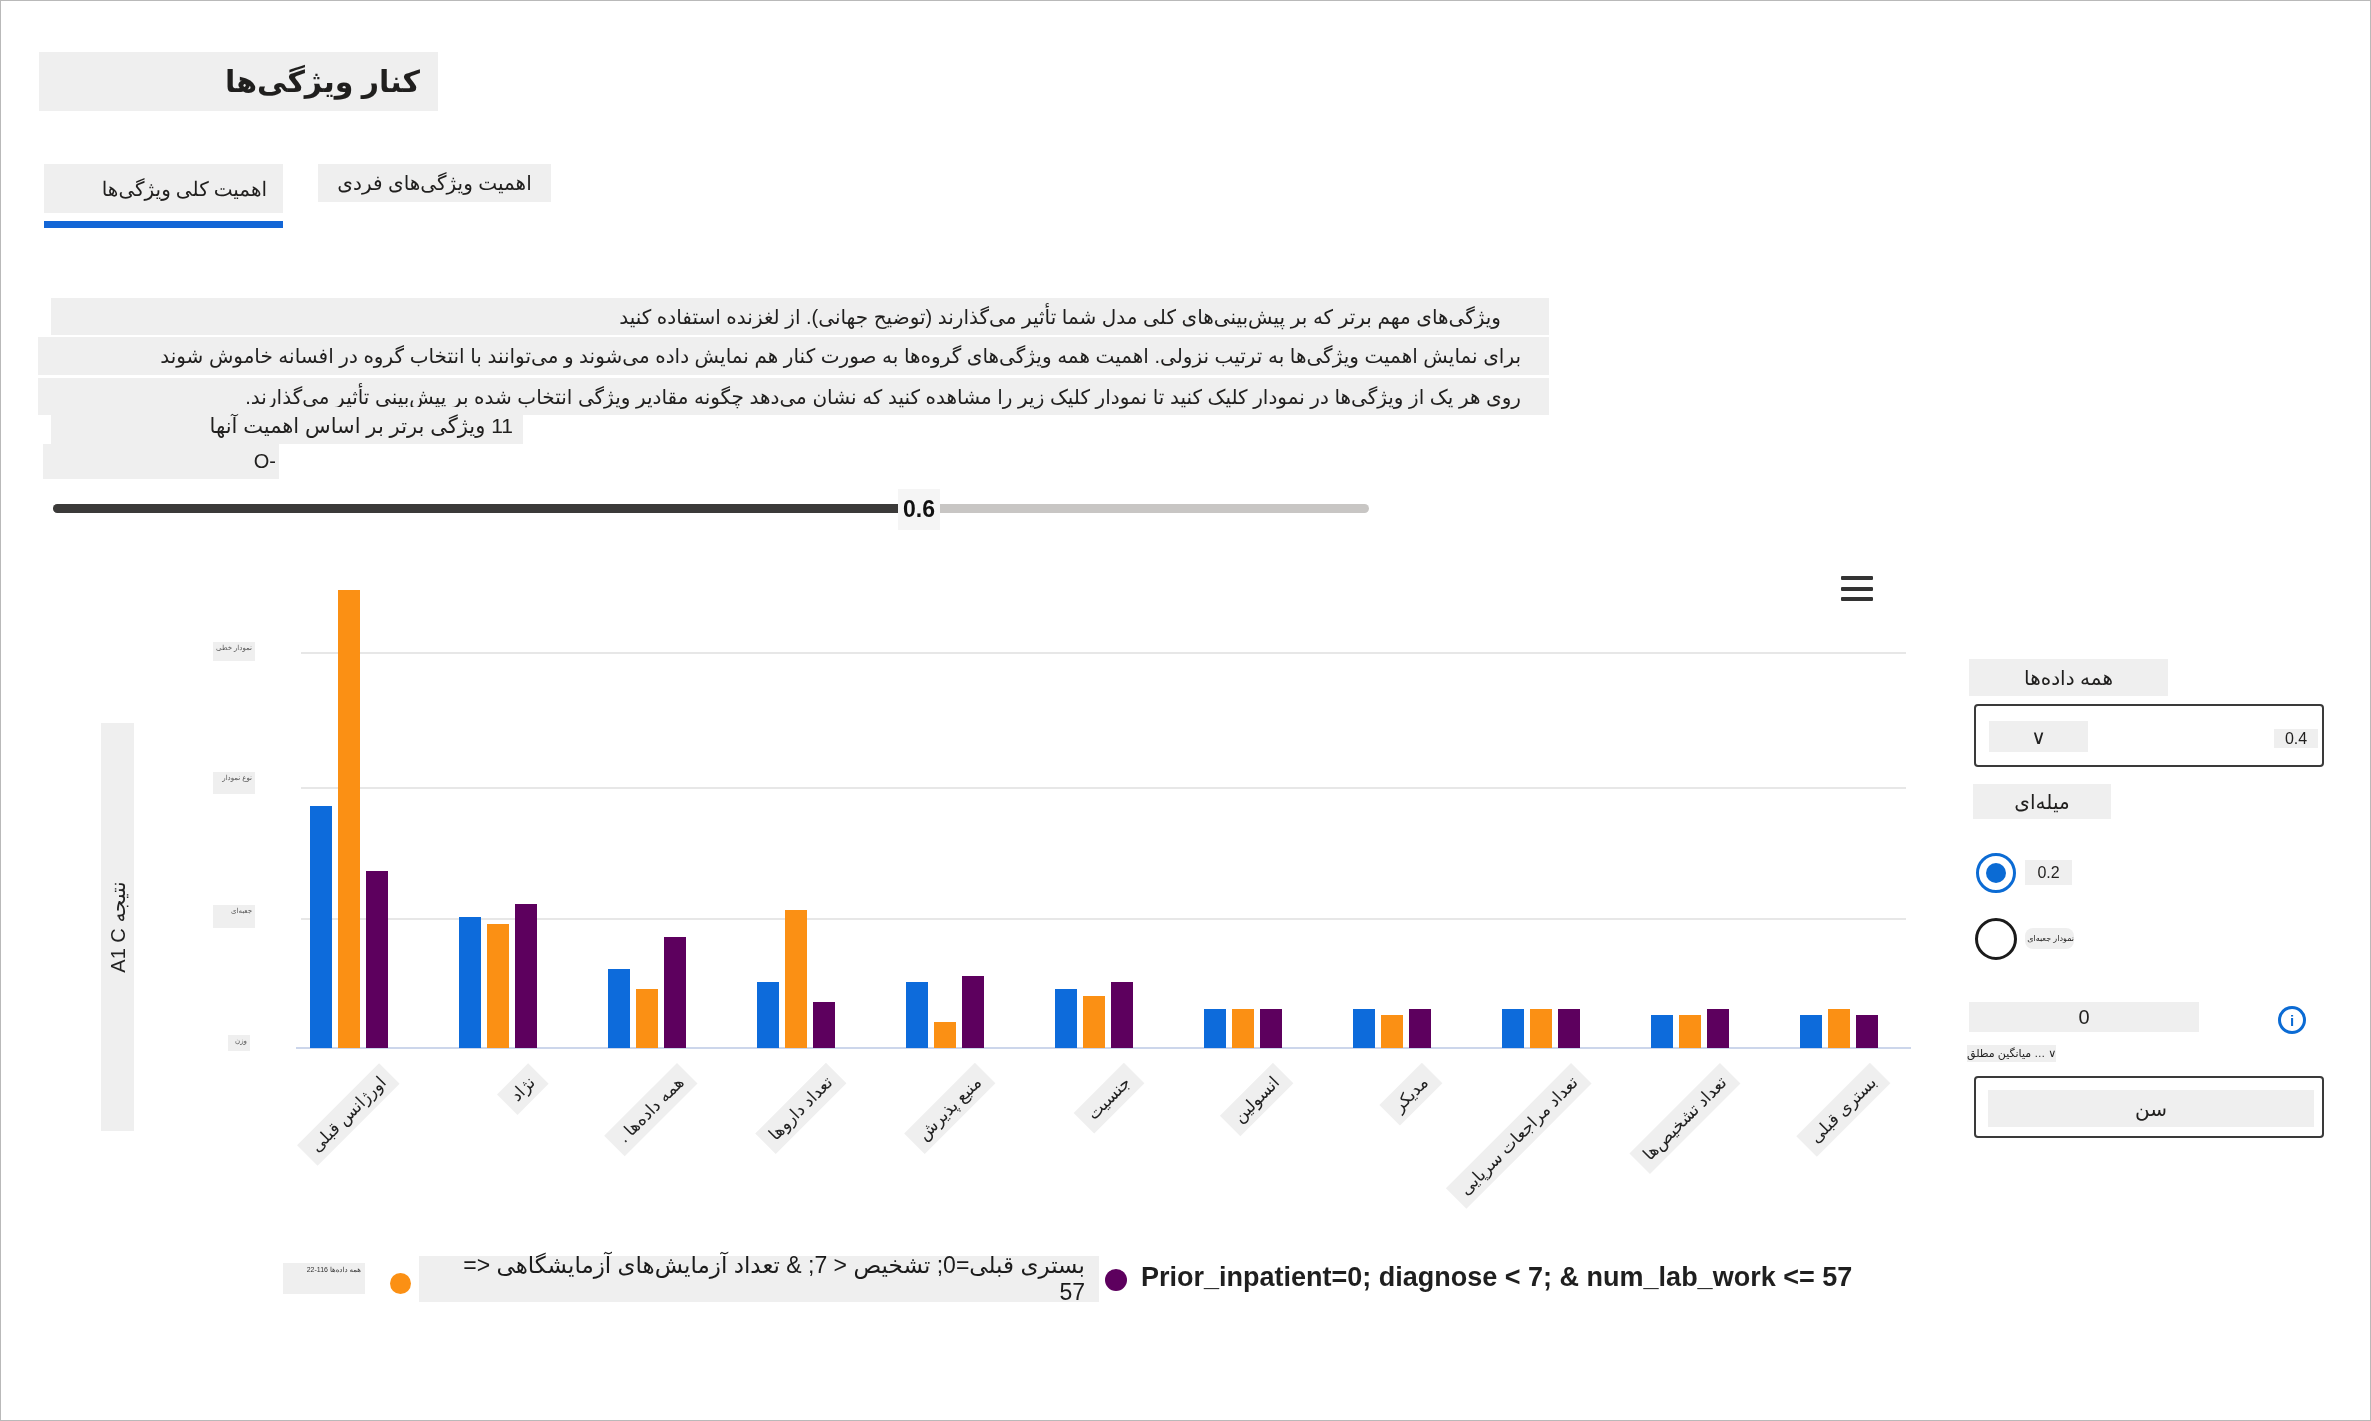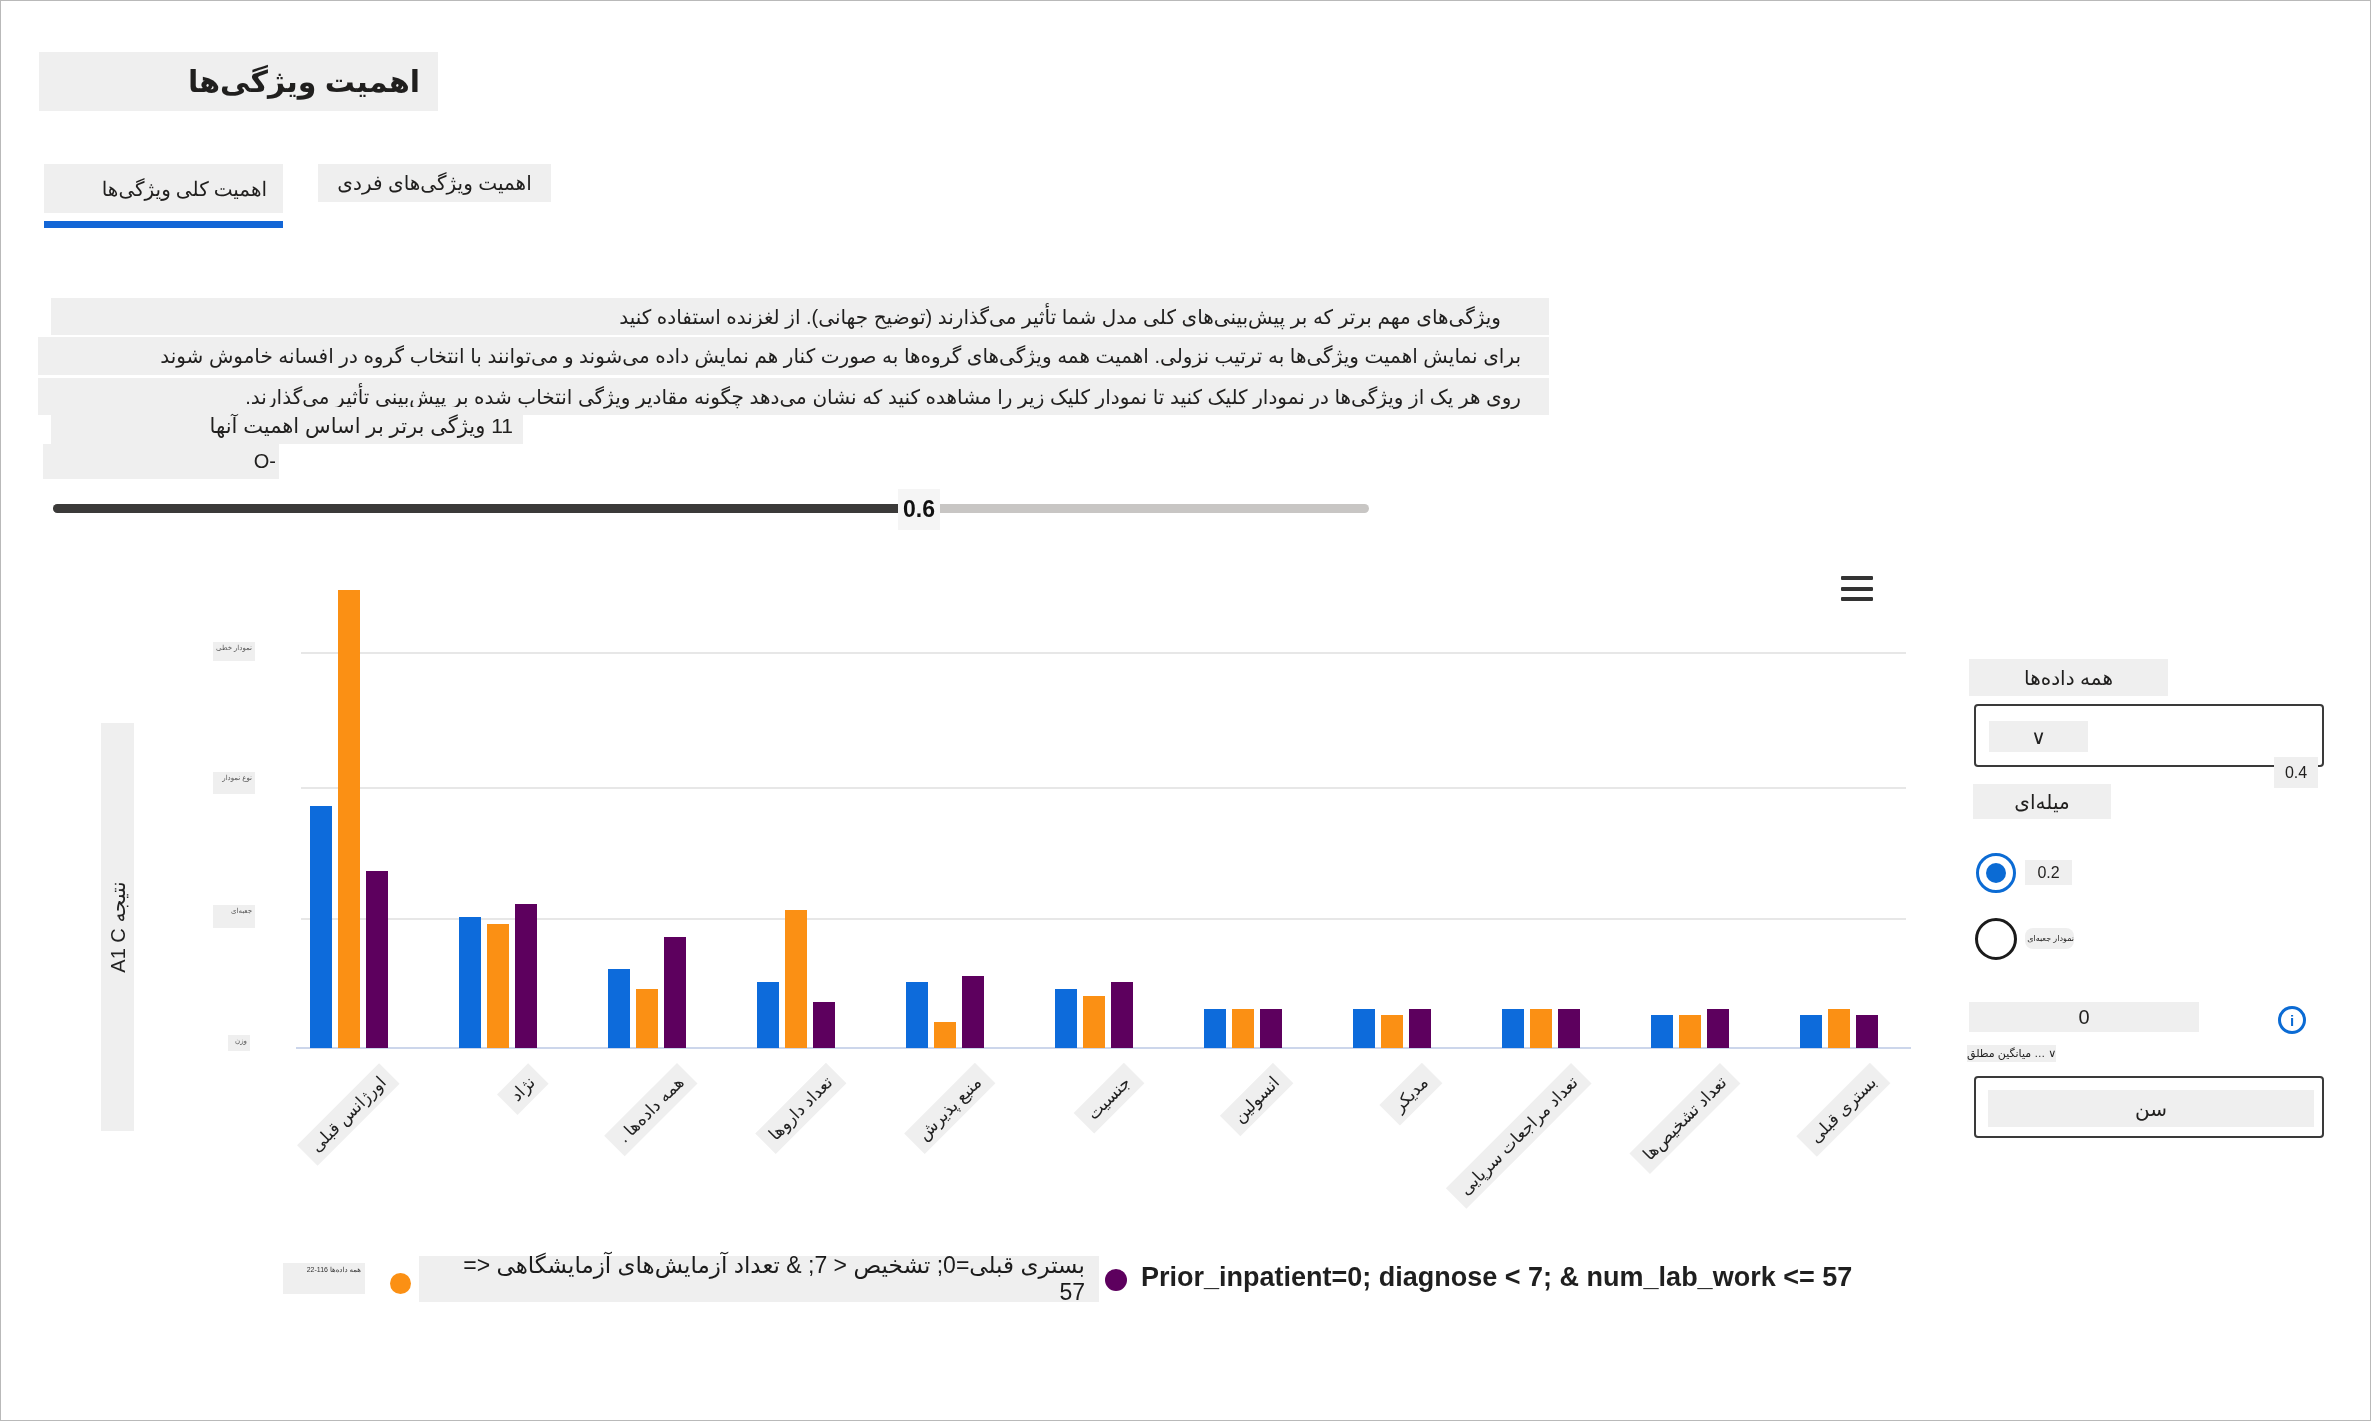--- a/index.html
+++ b/index.html
@@ -46,41 +46,41 @@
   .dot{border-radius:50%;}
   #legend-dot-orange{left:389px;top:1272px;width:21px;height:21px;}
   #legend-cohort2{left:418px;top:1255px;width:680px;height:46px;font-size:23px;color:#1b1b1b;box-sizing:border-box;padding:0 14px;}
   #legend-dot-purple{left:1104px;top:1268px;width:22px;height:22px;}
   #legend-cohort3{left:1140px;top:1256px;height:40px;font-size:27px;font-weight:600;color:#1f1f1f;}
   
   #cohort-label-box{left:1968px;top:658px;width:199px;height:37px;font-size:20px;}
   .combo{border:2px solid #3a3a3a;border-radius:4px;box-sizing:border-box;background:#fff;cursor:pointer;}
   #cohort-combo{left:1973px;top:703px;width:350px;height:63px;}
   #combo-caret{left:1988px;top:720px;width:99px;height:31px;font-size:20px;color:#222;}
-  #combo-value{left:2273px;top:756px;width:44px;height:31px;font-size:16px;}
+  #combo-value{left:2273px;top:728px;width:44px;height:19px;font-size:16px;}
   #charttype-box{left:1972px;top:783px;width:138px;height:35px;font-size:20px;}
   .radio-outer{border-radius:50%;background:#fff;box-sizing:border-box;cursor:pointer;}
   #radio1{left:1975px;top:852px;width:40px;height:40px;border:3px solid #0b6bd4;}
   #radio1-dot{left:1985px;top:862px;width:20px;height:20px;background:#0b6bd4;}
   #radio1-label{left:2024px;top:859px;width:47px;height:25px;font-size:16px;}
   #radio2{left:1974px;top:917px;width:42px;height:42px;border:3px solid #1b1b1b;}
   #radio2-label{left:2024px;top:927px;width:49px;height:21px;font-size:8px;overflow:hidden;border-radius:8px;}
   #zero-box{left:1968px;top:1001px;width:230px;height:30px;font-size:20px;}
   #info-icon{left:2277px;top:1005px;width:28px;height:28px;border:3px solid #0b6bd4;border-radius:50%;box-sizing:border-box;
     color:#0b6bd4;font-size:15px;font-weight:600;cursor:pointer;}
   #panel-small-text{left:1966px;top:1044px;font-size:11px;color:#222;background:#efefef;padding:2px 0;}
   #search-combo{left:1973px;top:1075px;width:350px;height:62px;}
   #search-inner{left:1987px;top:1089px;width:326px;height:37px;font-size:20px;text-align:right;}
 </style>
 </head>
 <body>
 
 <div id="canvas">
 
-  <div class="abs patch rtl vcenter" id="title-box">اهمیت ویژگی‌ها</div>
+  <div class="abs patch rtl vcenter" id="title-box">کنار ویژگی‌ها</div>
 
   <div class="abs patch rtl vcenter" id="tab-aggregate">اهمیت کلی ویژگی‌ها</div>
   <div class="abs" id="tab-underline"></div>
   <div class="abs patch rtl vcenter hcenter" id="tab-individual">اهمیت ویژگی‌های فردی</div>
 
   <div class="abs patch rtl vcenter desc" id="desc1">ویژگی‌های مهم برتر که بر پیش‌بینی‌های کلی مدل شما تأثیر می‌گذارند (توضیح جهانی). از لغزنده استفاده کنید</div>
   <div class="abs patch rtl vcenter desc" id="desc2">برای نمایش اهمیت ویژگی‌ها به ترتیب نزولی. اهمیت همه ویژگی‌های گروه‌ها به صورت کنار هم نمایش داده می‌شوند و می‌توانند با انتخاب گروه در افسانه خاموش شوند</div>
   <div class="abs patch rtl vcenter desc" id="desc3">روی هر یک از ویژگی‌ها در نمودار کلیک کنید تا نمودار کلیک زیر را مشاهده کنید که نشان می‌دهد چگونه مقادیر ویژگی انتخاب شده بر پیش‌بینی تأثیر می‌گذارند.</div>
   <div class="abs patch rtl vcenter desc" id="desc4">11 ویژگی برتر بر اساس اهمیت آنها</div>
 

